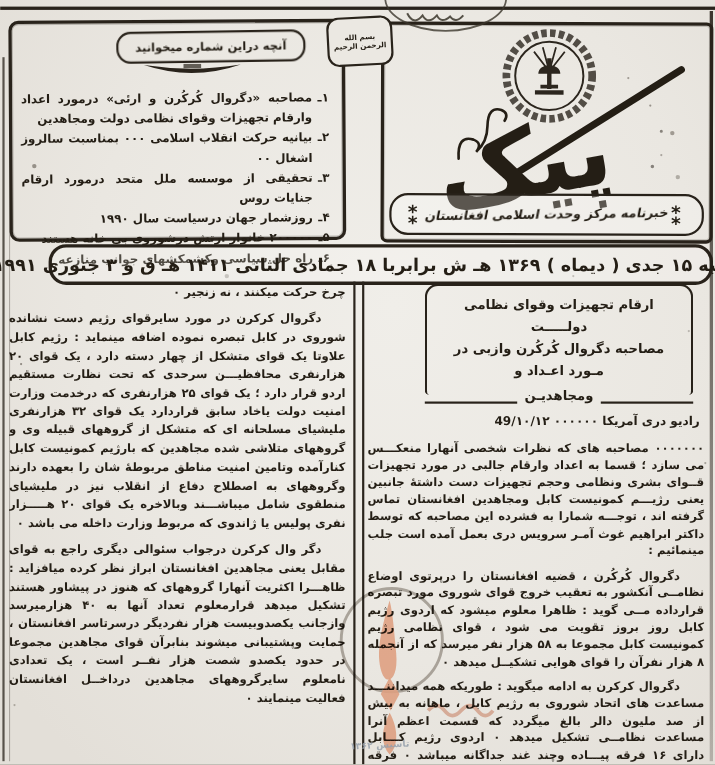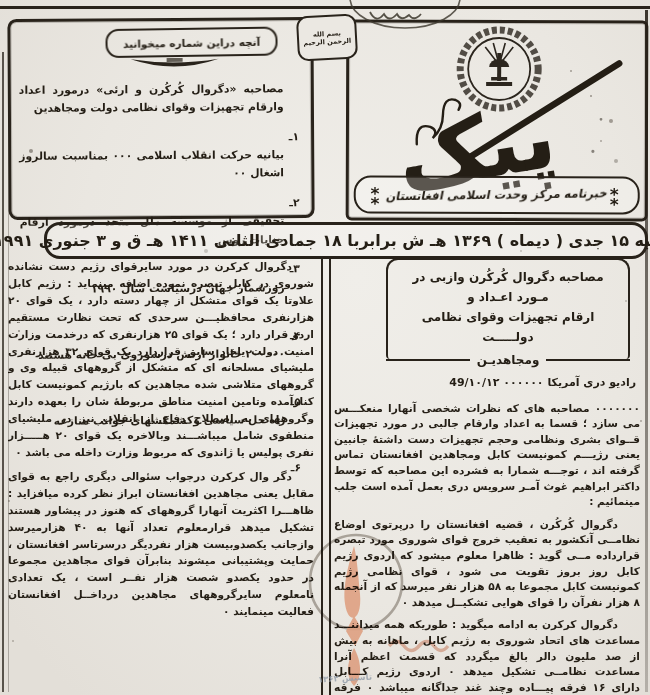--- a/index.html
+++ b/index.html
@@ -30,21 +30,21 @@
   .toc{position:absolute;left:8px;top:18px;width:300px;height:195px;
     border:3px solid #29231b;border-radius:9px;transform:rotate(-.35deg);
     box-shadow:inset 0 0 0 1px rgba(41,35,27,.25);}
   .toc-header{margin:7px auto 0 95px;width:168px;height:25px;border:2.5px solid #29231b;border-radius:13px;
     display:flex;align-items:center;justify-content:center;overflow:hidden;
     font-size:10.5px;font-weight:800;letter-spacing:-1px;white-space:nowrap;
     transform:rotate(-.5deg);filter:blur(.25px);}
   .toc-ornament{display:block;margin:1px auto 0 118px;}
   .toc-list{padding:8px 12px 0 8px;font-size:10.8px;font-weight:700;line-height:18.2px;}
   .toc-item{display:flex;gap:5px;}
-  .toc-num{white-space:nowrap;margin-top:48px;}
+  .toc-num{white-space:nowrap;}
   .toc-text{text-align:justify;flex:1;}
   
   .bism{position:absolute;left:297px;top:15px;width:52px;height:37px;
     border:2px solid #29231b;border-radius:11px;background:#ebe8e2;z-index:3;
     display:flex;align-items:center;justify-content:center;text-align:center;
     font-size:6.6px;font-weight:800;line-height:8px;padding:2px;transform:rotate(-3deg);}
   
   .stamp-top{position:absolute;left:345px;top:0;z-index:2;}
   
   .masthead{position:absolute;left:346px;top:20px;width:296px;height:195px;
@@ -67,21 +67,21 @@
     border-left:2px solid #2a241c;border-right:2px solid #2a241c;}
   .col{position:absolute;top:258px;text-align:justify;overflow:hidden;font-weight:600;}
   .col-left{left:8px;width:306px;height:437px;font-size:10.6px;line-height:16.9px;}
   .col-right{left:334px;width:306px;height:437px;font-size:10.6px;line-height:15.6px;}
   .para{margin:0 0 7px;text-indent:22px;}
   .para.noindent{text-indent:0;}
   
   .art-head{position:relative;margin:0 10px 16px 52px;border:2.5px solid #28221a;border-bottom:none;
     border-radius:12px 12px 4px 4px;padding:7px 8px 12px;text-align:center;
     font-size:12px;font-weight:800;line-height:20px;text-indent:0;}
-  .art-head-bottom{position:absolute;left:-2px;right:-2px;bottom:-8px;display:flex;align-items:center;gap:7px;}
+  .art-head-bottom{position:absolute;left:-2px;right:-2px;bottom:-8px;display:flex;align-items:flex-end;gap:7px;}
   .art-head-bottom .dash{flex:1;border-top:2.5px solid #28221a;}
   .art-head-line3{font-size:12px;font-weight:800;line-height:14px;}
   .byline{margin:2px 4px 10px 0;font-weight:800;font-size:11px;text-indent:0;}
   
   .watermark{position:absolute;left:293px;top:518px;mix-blend-mode:multiply;pointer-events:none;z-index:6;}
   .founded{position:absolute;left:318px;top:673px;z-index:6;font-size:8.5px;font-weight:600;
     color:#96a0ac;opacity:.85;transform:rotate(-3deg);pointer-events:none;}
 </style>
 </head>
 <body>
@@ -158,35 +158,36 @@
       <span class="stars">* *</span>
     </div>
   </div>
 
   <div class="dateline">شماره ۵۵ شنبه ۱۵ جدی ( دیماه ) ۱۳۶۹ هـ ش برابربا ۱۸ جمادی الثانی ۱۴۱۱ هـ ق و ۳ جنوری ۱۹۹۱ میلادی</div>
 
   <div class="divider"></div>
 
   <div class="col col-right">
     <div class="art-head">
+      <div>ارقام تجهیزات وقوای نظامی دولـــــت</div>
       <div>مصاحبه دگروال کُرکُرن وازبی در مـورد اعـداد و</div>
-      <div>ارقام تجهیزات وقوای نظامی دولـــــت</div>
       <div class="art-head-bottom">
         <span class="dash"></span>
         <span class="art-head-line3">ومجاهدیـن</span>
         <span class="dash"></span>
       </div>
     </div>
     <div class="byline">رادیو دری آمریکا    ۰۰۰۰۰۰    49/۱۰/۱۲</div>
     <p class="para noindent">۰۰۰۰۰۰۰ مصاحبه های که نظرات شخصی آنهارا منعکـــس می سازد ؛ قسما به اعداد وارقام جالبی در مورد تجهیزات قــوای بشری ونظامی وحجم تجهیزات دست داشتهٔ جانبین یعنی رژیـــم کمونیست کابل ومجاهدین افغانستان تماس گرفته اند ، توجـــه شمارا به فشرده این مصاحبه که توسط داکتر ابراهیم غوث آمـر سرویس دری بعمل آمده است جلب مینمائیم :</p>
     <p class="para">دگروال کُرکُرن ، قضیه افغانستان را درپرتوی اوضاع نظامــی آنکشور به تعقیب خروج قوای شوروی مورد تبصره قرارداده مــی گوید : ظاهرا معلوم میشود که اردوی رژیم کابل روز بروز تقویت می شود ، قوای نظامی رژیم کمونیست کابل مجموعا به ۵۸ هزار نفر میرسد که از آنجمله ۸ هزار نفرآن را قوای هوایی تشکیــل میدهد ۰</p>
     <p class="para">دگروال کرکرن به ادامه میگوید : طوریکه همه میداننـــد مساعدت های اتحاد شوروی به رژیم کابل ، ماهانه به بیش از صد ملیون دالر بالغ میگردد که قسمت اعظم آنرا مساعدت نظامــی تشکیل میدهد ۰ اردوی رژیم کـــابل دارای ۱۶ فرقه پیـــاده وچند غند جداگانه میباشد ۰ فرقه گارد خاص ، مشهوربه گـــارد محافظ قصر که تعداد آن به ۲۵ هزارنفر میرسد ، که برای حفاظت رژیم نجیب الله درخود کابل بکار میرود ۰</p>
   </div>
 
   <div class="col col-left">
+    <p class="para noindent">چرخ حرکت میکنند ، نه زنجیر ۰</p>
     <p class="para">دگروال کرکرن در مورد سایرقوای رژیم دست نشانده شوروی در کابل تبصره نموده اضافه مینماید : رژیم کابل علاوتا یک قوای متشکل از چهار دسته دارد ، یک قوای ۲۰ هزارنفری محافظیـــن سرحدی که تحت نظارت مستقیم اردو قرار دارد ؛ یک قوای ۲۵ هزارنفری که درخدمت وزارت امنیت دولت یاخاد سابق قراردارد یک قوای ۳۲ هزارنفری ملیشیای مسلحانه ای که متشکل از گروههای قبیله وی و گروههای متلاشی شده مجاهدین که بارژیم کمونیست کابل کنارآمده وتامین امنیت مناطق مربوطهٔ شان را بعهده دارند وگروههای به اصطلاح دفاع از انقلاب نیز در ملیشیای منطقوی شامل میباشـــند وبالاخره یک قوای ۲۰ هـــــزار نفری پولیس یا ژاندوی که مربوط وزارت داخله می باشد ۰</p>
     <p class="para">دگر وال کرکرن درجواب سئوالی دیگری راجع به قوای مقابل یعنی مجاهدین افغانستان ابراز نظر کرده میافزاید : ظاهـــرا اکثریت آنهارا گروههای که هنوز در پیشاور هستند تشکیل میدهد قرارمعلوم تعداد آنها به ۴۰ هزارمیرسد وازجانب یکصدوبیست هزار نفردیگر درسرتاسر افغانستان ، حمایت وپشتیبانی میشوند بنابرآن قوای مجاهدین مجموعا در حدود یکصدو شصت هزار نفــر است ، یک تعدادی نامعلوم سایرگروههای مجاهدین درداخــل افغانستان فعالیت مینمایند ۰</p>
 
   </div>
 
   <svg class="watermark" width="178" height="177" viewBox="0 0 178 177">
     <ellipse cx="63" cy="64" rx="46" ry="47" fill="none" stroke="#7d756a" stroke-width="2.6" opacity=".55"></ellipse>
     <path d="M61 28 C52 58 48 80 55 96 C60 105 69 98 67 76 C65 55 64 40 61 28 Z" fill="#f3b193" opacity=".9"></path>
     <path d="M61 98 L70 113 L62 128 L53 113 Z" fill="#f3b193" opacity=".9"></path>
     <path d="M61 130 C53 146 53 159 61 168 C70 159 68 142 61 130 Z" fill="#f3b193" opacity=".9"></path>

